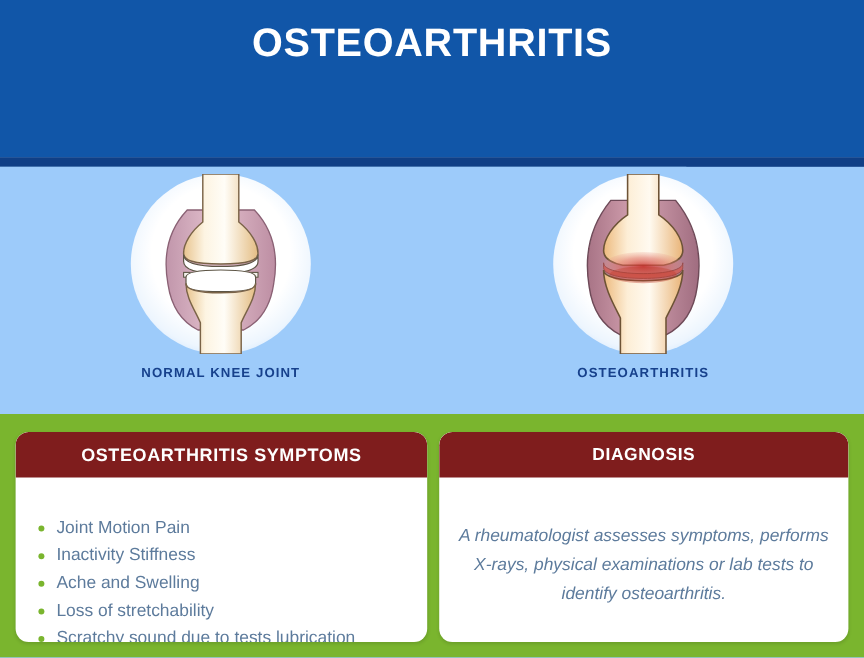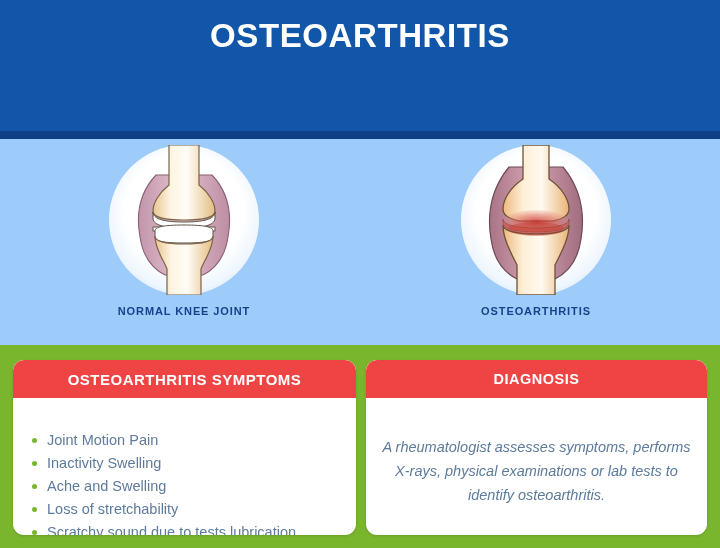--- a/index.html
+++ b/index.html
@@ -81,21 +81,21 @@
     background:#ffffff;
     border-radius:11px;
     overflow:hidden;
     box-shadow:0 1px 3px rgba(0,0,0,0.12);
   }
   .card.symptoms{left:13px;width:343px;height:175px;}
   .card.diagnosis{left:366px;width:341px;height:175px;}
 
   .card-head{
     height:38px;
-    background:#ef4444;
+    background:#7f1d1d;
     display:flex;
     align-items:center;
     justify-content:center;
     border-radius:11px 11px 0 0;
   }
   .card-head-text{
     color:#ffffff;
     font-size:15px;
     font-weight:bold;
     letter-spacing:0.5px;
@@ -214,21 +214,21 @@
 
   <div class="green-band">
 
     <div class="card symptoms">
       <div class="card-head">
         <span class="card-head-text">OSTEOARTHRITIS SYMPTOMS</span>
       </div>
       <div class="card-body">
         <ul class="symptom-list">
           <li>Joint Motion Pain</li>
-          <li>Inactivity Swelling</li>
+          <li>Inactivity Stiffness</li>
           <li>Ache and Swelling</li>
           <li>Loss of stretchability</li>
           <li>Scratchy sound due to tests lubrication</li>
         </ul>
       </div>
     </div>
 
     <div class="card diagnosis">
       <div class="card-head">
         <span class="card-head-text">DIAGNOSIS</span>

